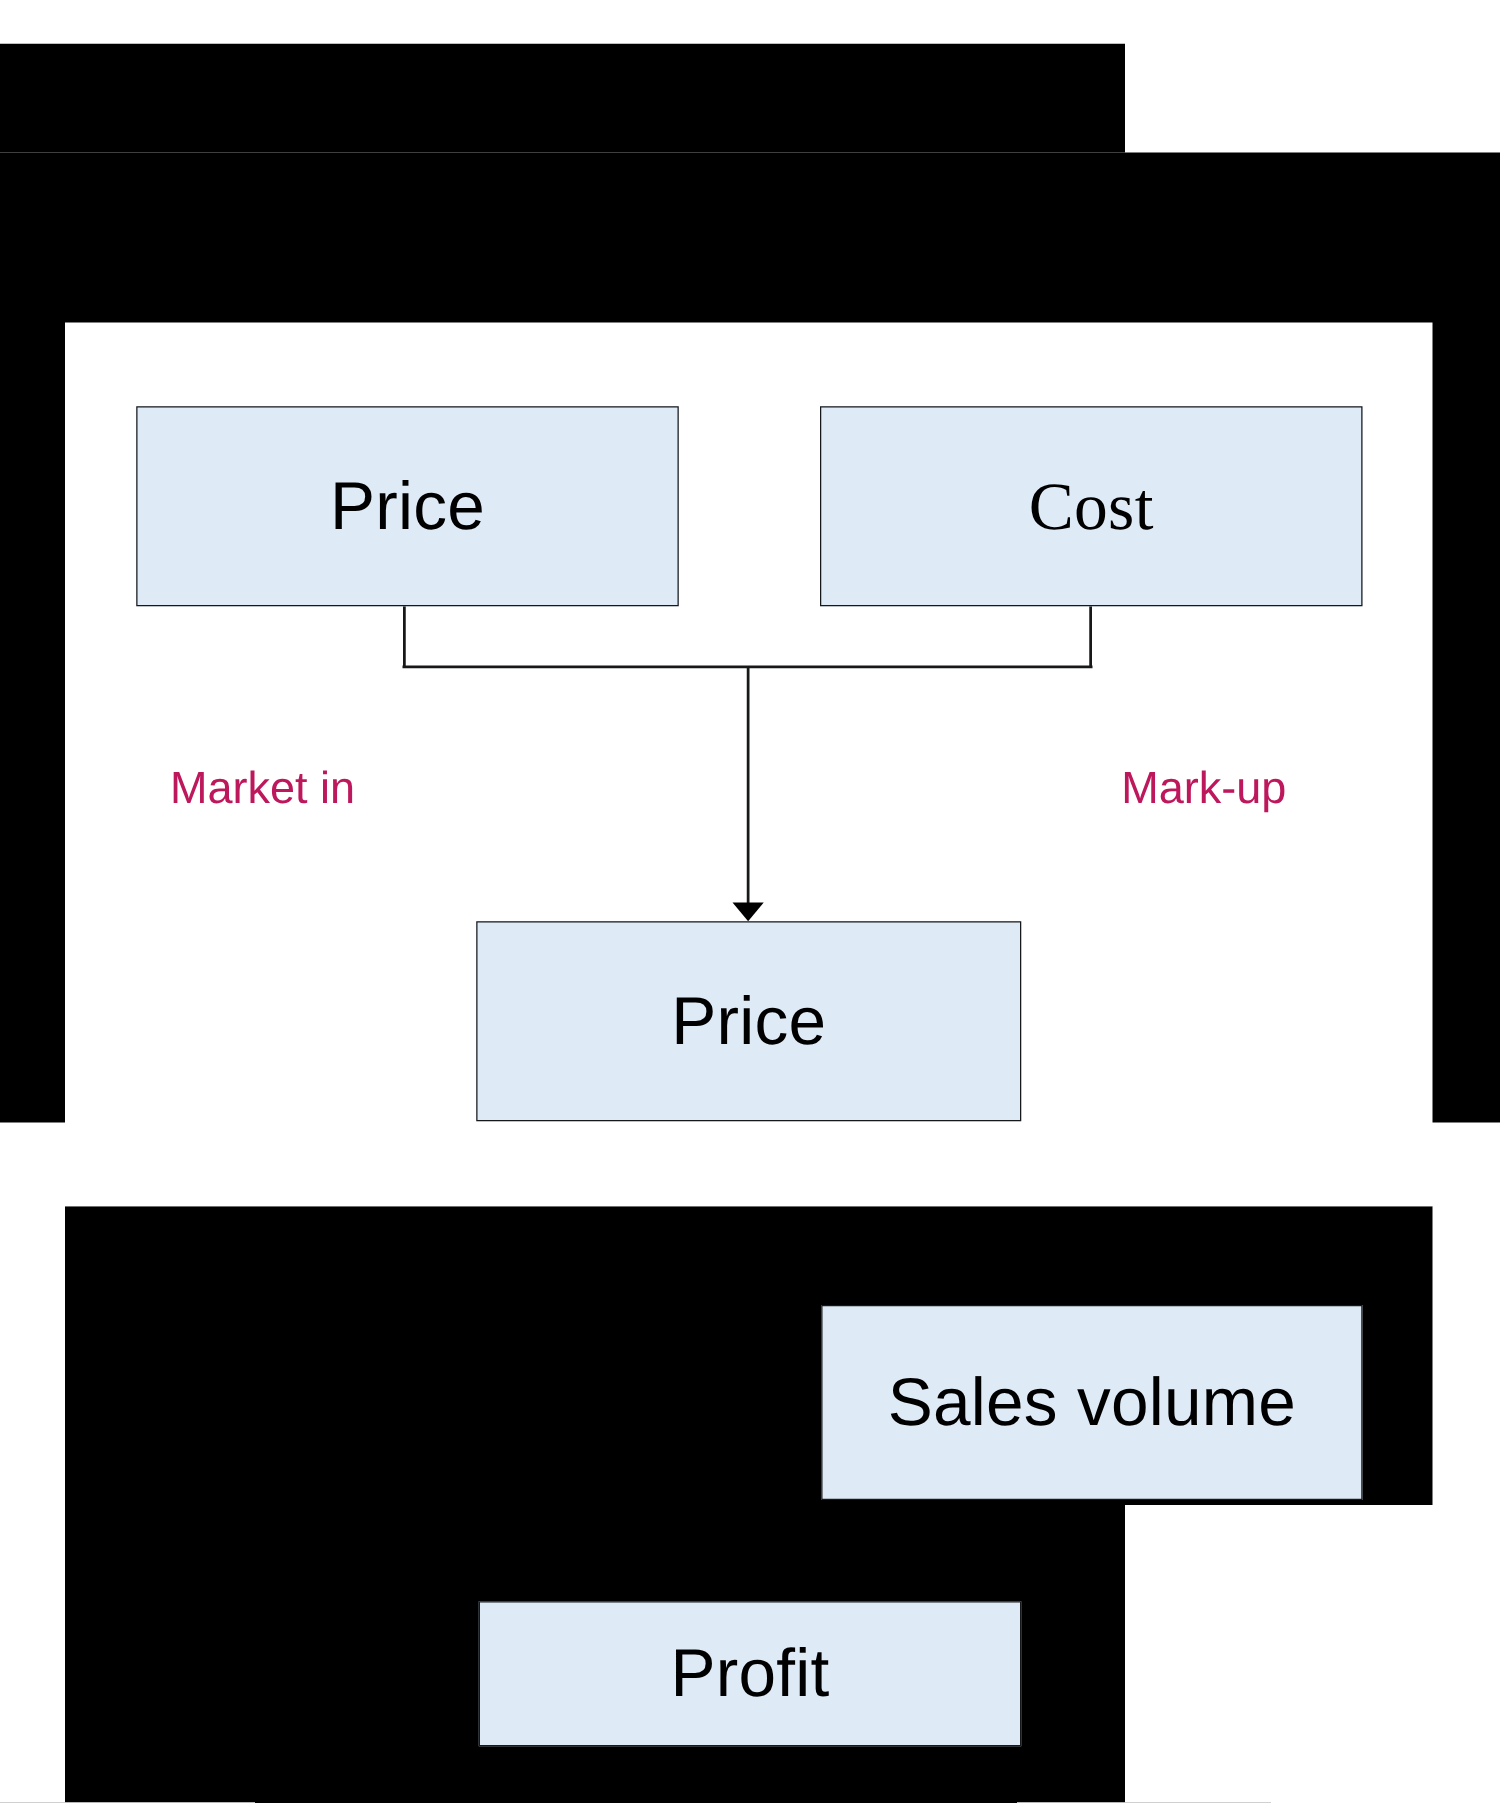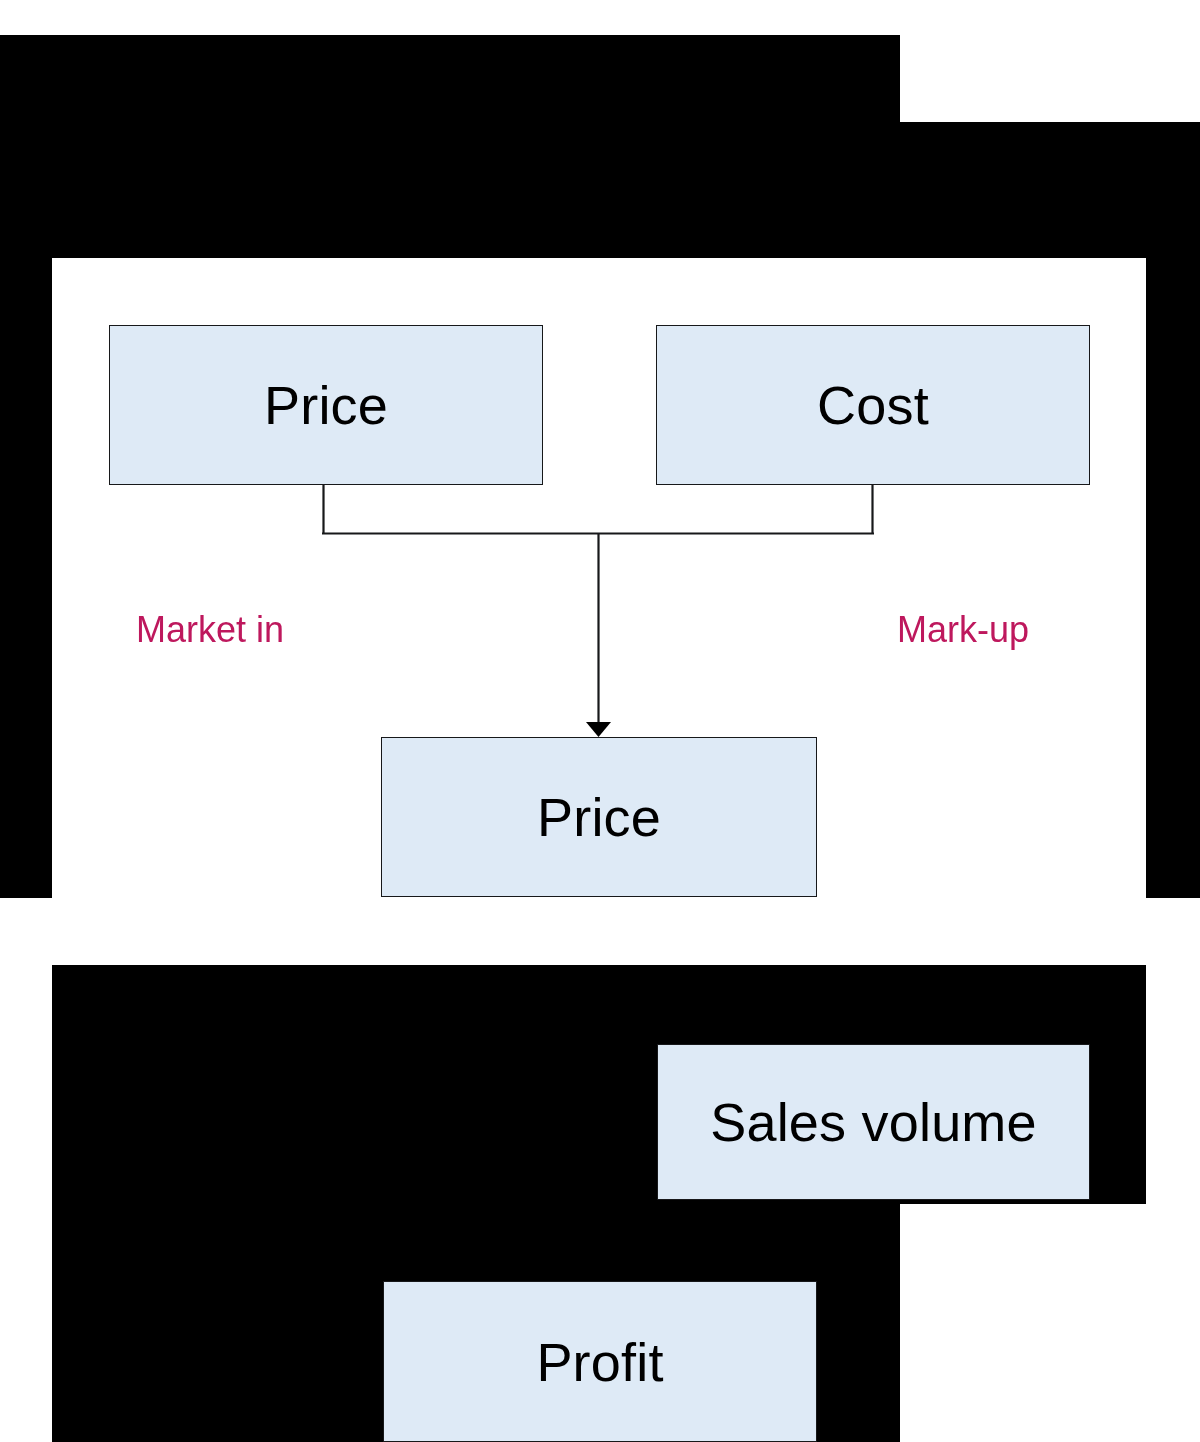--- a/index.html
+++ b/index.html
@@ -86,33 +86,33 @@
 
     <path d="M 598.5 533.5 L 598.5 723" stroke="#17181a" stroke-width="2.2" fill="none"></path>
 
     <polygon points="586,722 611,722 598.5,737" fill="#000000"></polygon>
   </svg>
 
   <div class="node" style="left:109px; top:325px; width:434px; height:160px;">
     <span>Price</span>
   </div>
 
-  <div class="node" style="left:656px; top:325px; width:434px; height:160px;">
+  <div class="node" style="left:656px; top:325px; width:434px; height:160px;font-family:Liberation Serif, serif;">
     <span>Cost</span>
   </div>
 
   <div class="node" style="left:381px; top:737px; width:436px; height:160px;">
     <span>Price</span>
   </div>
 
   <div class="node" style="left:657px; top:1044px; width:433px; height:156px;">
     <span>Sales volume</span>
   </div>
 
-  <div class="node" style="left:383px; top:1281px; width:434px; height:161px;">
+  <div class="node" style="left:383px; top:1281px; width:434px; height:116px;">
     <span>Profit</span>
   </div>
 
   <div class="caption" style="left:136px; top:612px;">Market in</div>
 
   <div class="caption" style="left:897px; top:612px;">Mark-up</div>
 
 </div>
 
 </body></html>

